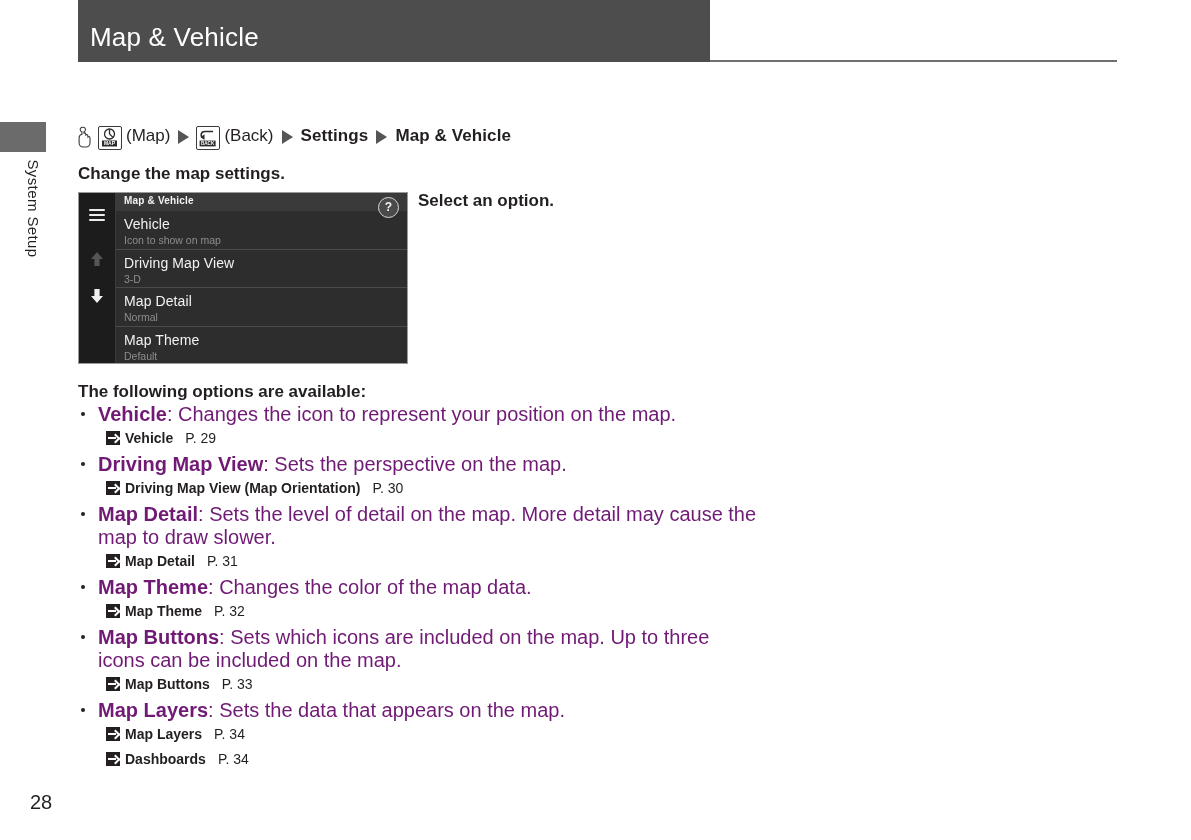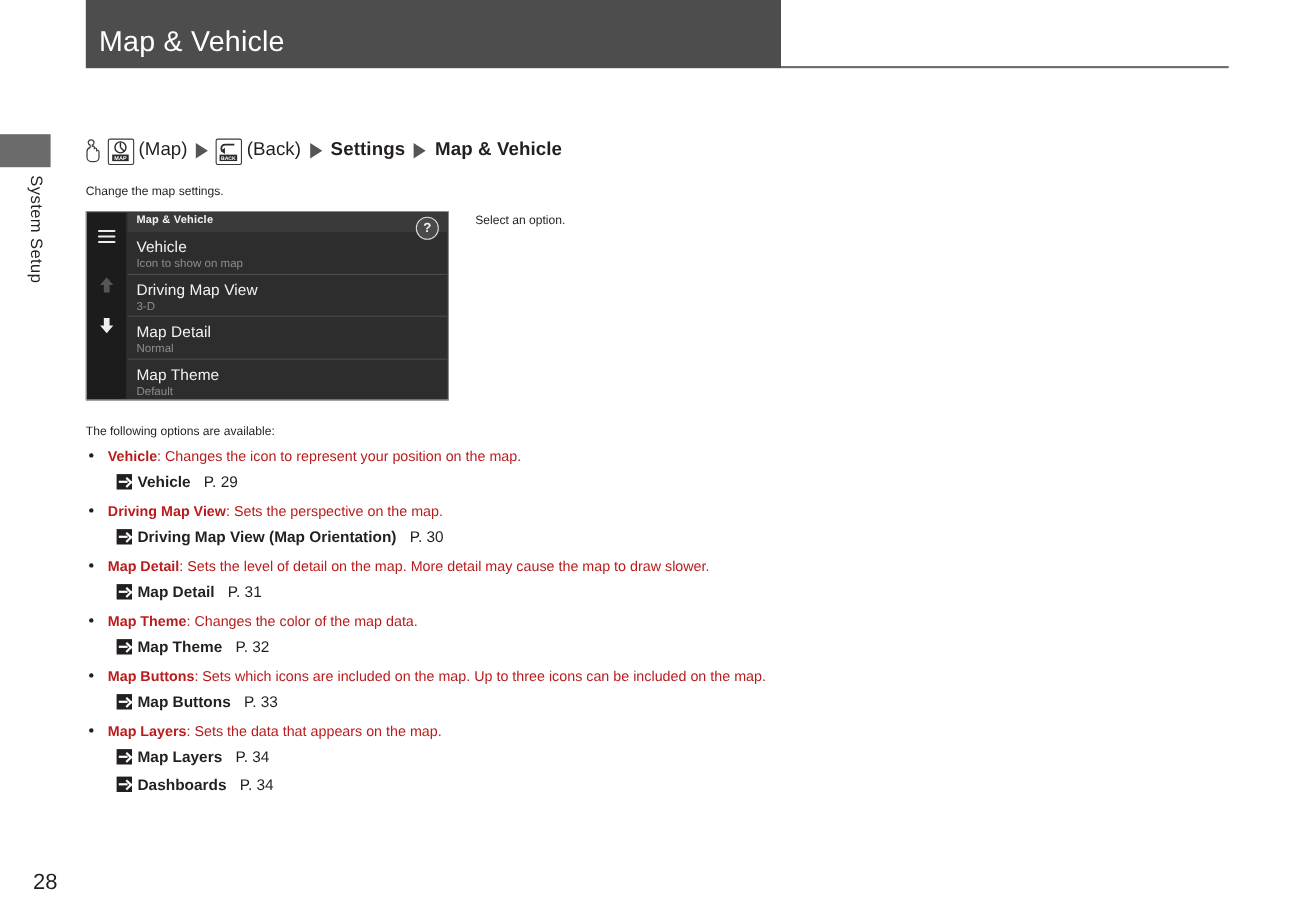--- a/index.html
+++ b/index.html
@@ -114,26 +114,27 @@
     top: 2px;
     margin-right: 3px;
     box-sizing: border-box;
     vertical-align: middle;
   }
   .key-icon svg { display:block; }
 
   
   .body-line {
     position: absolute;
-    font-size: 11px;
+    font-size: 17px;
     line-height: 22px;
     color: #231f20;
+    font-weight: bold;
   }
   #intro-line { left: 78px; top: 163px; }
-  #select-option-line { left: 432px; top: 190px; }
+  #select-option-line { left: 418px; top: 190px; }
   #options-intro { left: 78px; top: 381px; }
 
   
   #nav-screen {
     position: absolute;
     left: 78px;
     top: 192px;
     width: 330px;
     height: 172px;
     background: #2a2a2a;
@@ -228,23 +229,23 @@
   }
   .opt .dot {
     position: absolute;
     left: 3px;
     top: 9px;
     width: 4px; height: 4px;
     background: #231f20;
     border-radius: 50%;
   }
   .opt-text {
-    font-size: 13px;
+    font-size: 20px;
     line-height: 23px;
-    color: #b91c1c;
+    color: #701a75;
   }
   .opt-text b { font-weight: bold; }
   .ref {
     margin-left: 28px;
     margin-top: 1px;
     margin-bottom: 5px;
     font-size: 14px;
     line-height: 20px;
     display: flex;
     align-items: center;

